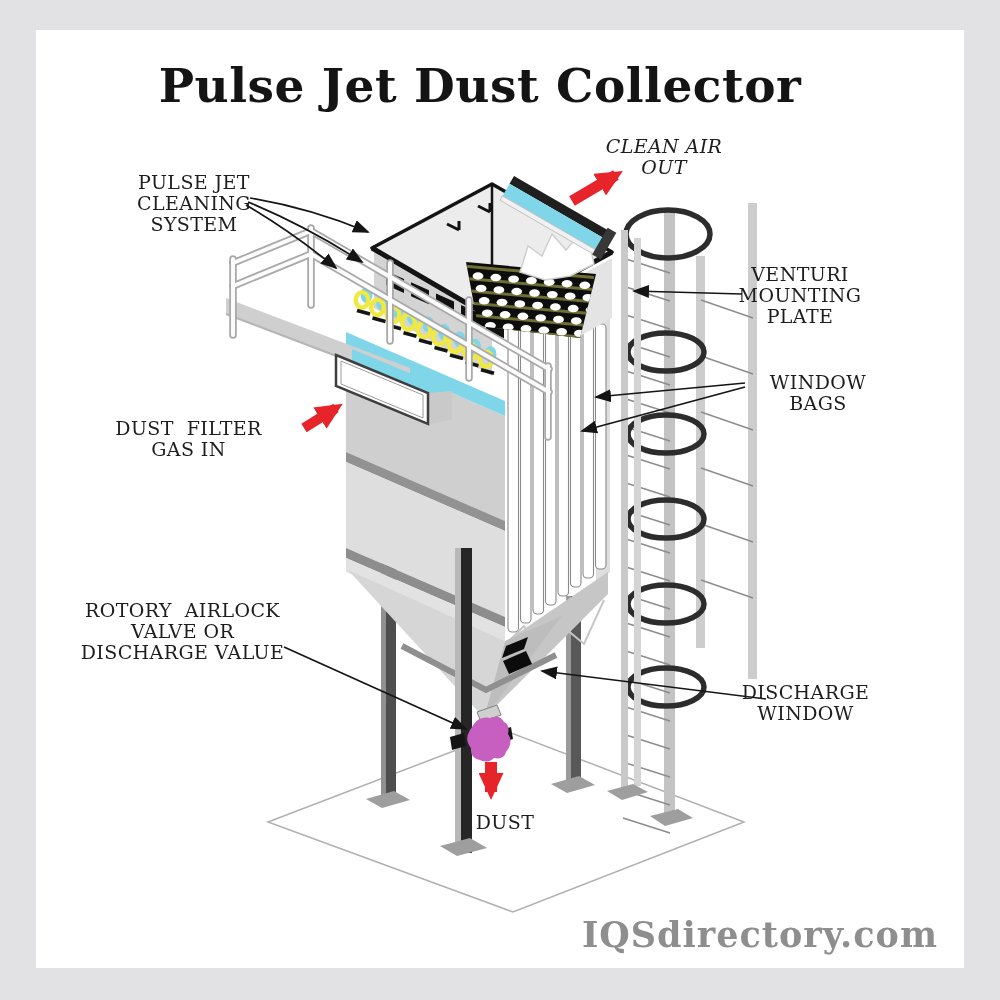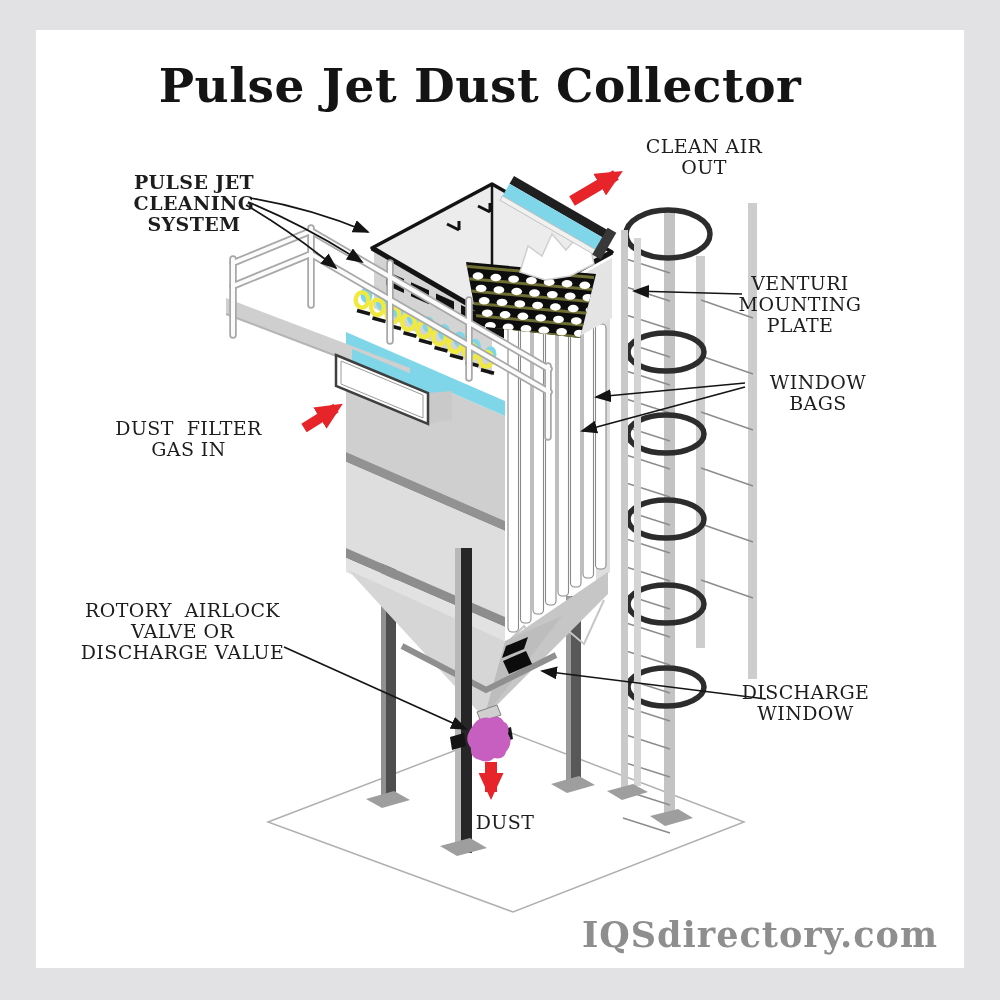--- a/index.html
+++ b/index.html
@@ -281,26 +281,26 @@
     <path d="M246,205 Q292,232 336,268" marker-end="url(#mA)"></path>
     <path d="M742,294 L634,291" marker-end="url(#mA)"></path>
     <path d="M745,383 L596,397" marker-end="url(#mA)"></path>
     <path d="M745,387 L582,431" marker-end="url(#mA)"></path>
     <path d="M766,699 L542,671" marker-end="url(#mA)"></path>
     <path d="M284,647 L466,729" marker-end="url(#mA)"></path>
   </g>
 </svg>
 
 <div class="page-title">Pulse Jet Dust Collector</div>
-<div class="lbl" style="left:94px;top:172px;width:200px;font-weight:bold;">PULSE JET
+<div class="lbl" style="left:94px;top:172px;width:200px;">PULSE JET
 CLEANING
 SYSTEM</div>
-<div class="lbl" style="left:614px;top:136px;width:180px;">CLEAN AIR
+<div class="lbl" style="left:574px;top:136px;width:180px;font-style:italic;">CLEAN AIR
 OUT</div>
-<div class="lbl" style="left:708px;top:273px;width:184px;">VENTURI
+<div class="lbl" style="left:708px;top:264px;width:184px;">VENTURI
 MOUNTING
 PLATE</div>
 <div class="lbl" style="left:738px;top:372px;width:160px;">WINDOW BAGS</div>
 <div class="lbl" style="left:86px;top:418px;width:205px;">DUST  FILTER
 GAS IN</div>
 <div class="lbl" style="left:55px;top:600px;width:255px;">ROTORY  AIRLOCK
 VALVE OR
 DISCHARGE VALUE</div>
 <div class="lbl" style="left:713px;top:682px;width:185px;">DISCHARGE
 WINDOW</div>

